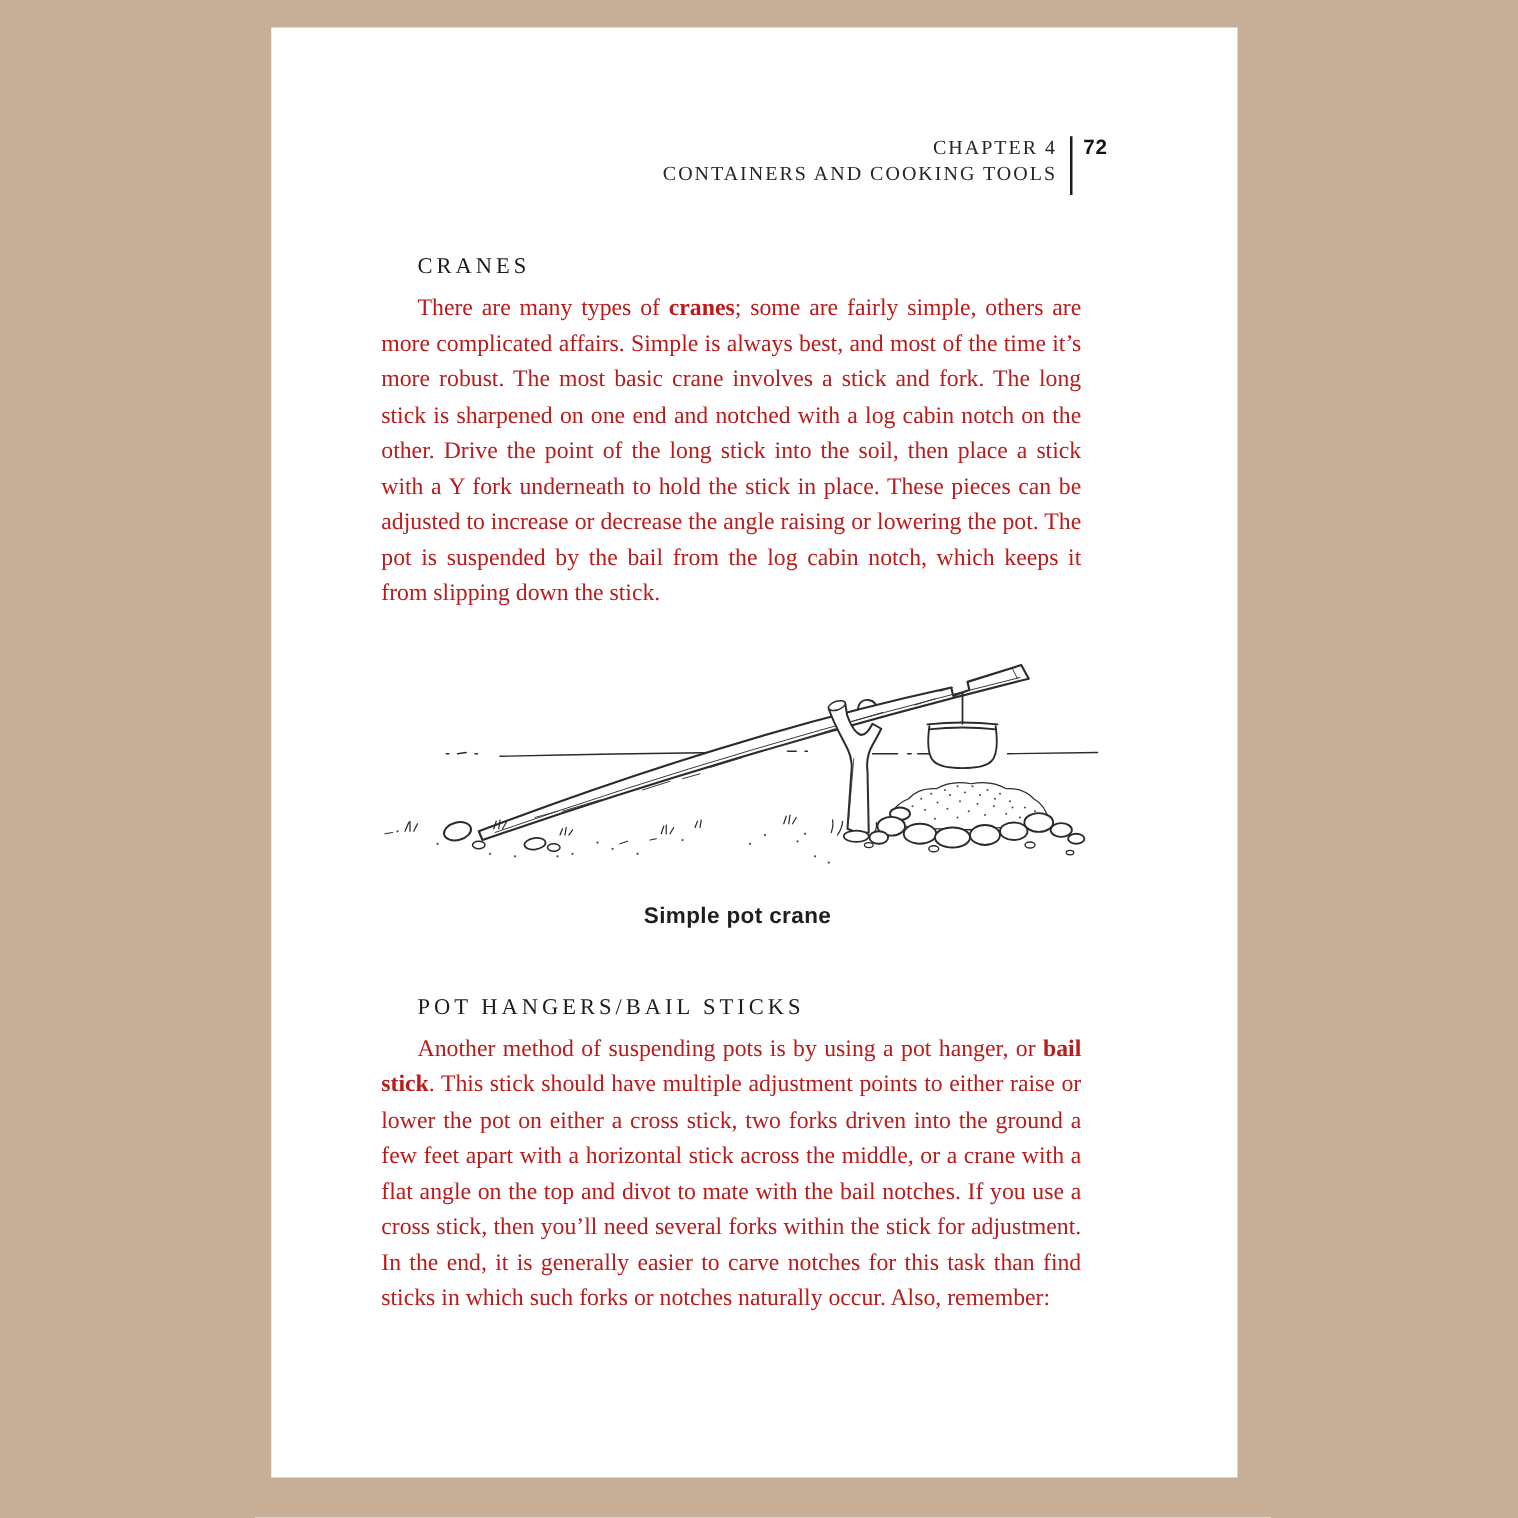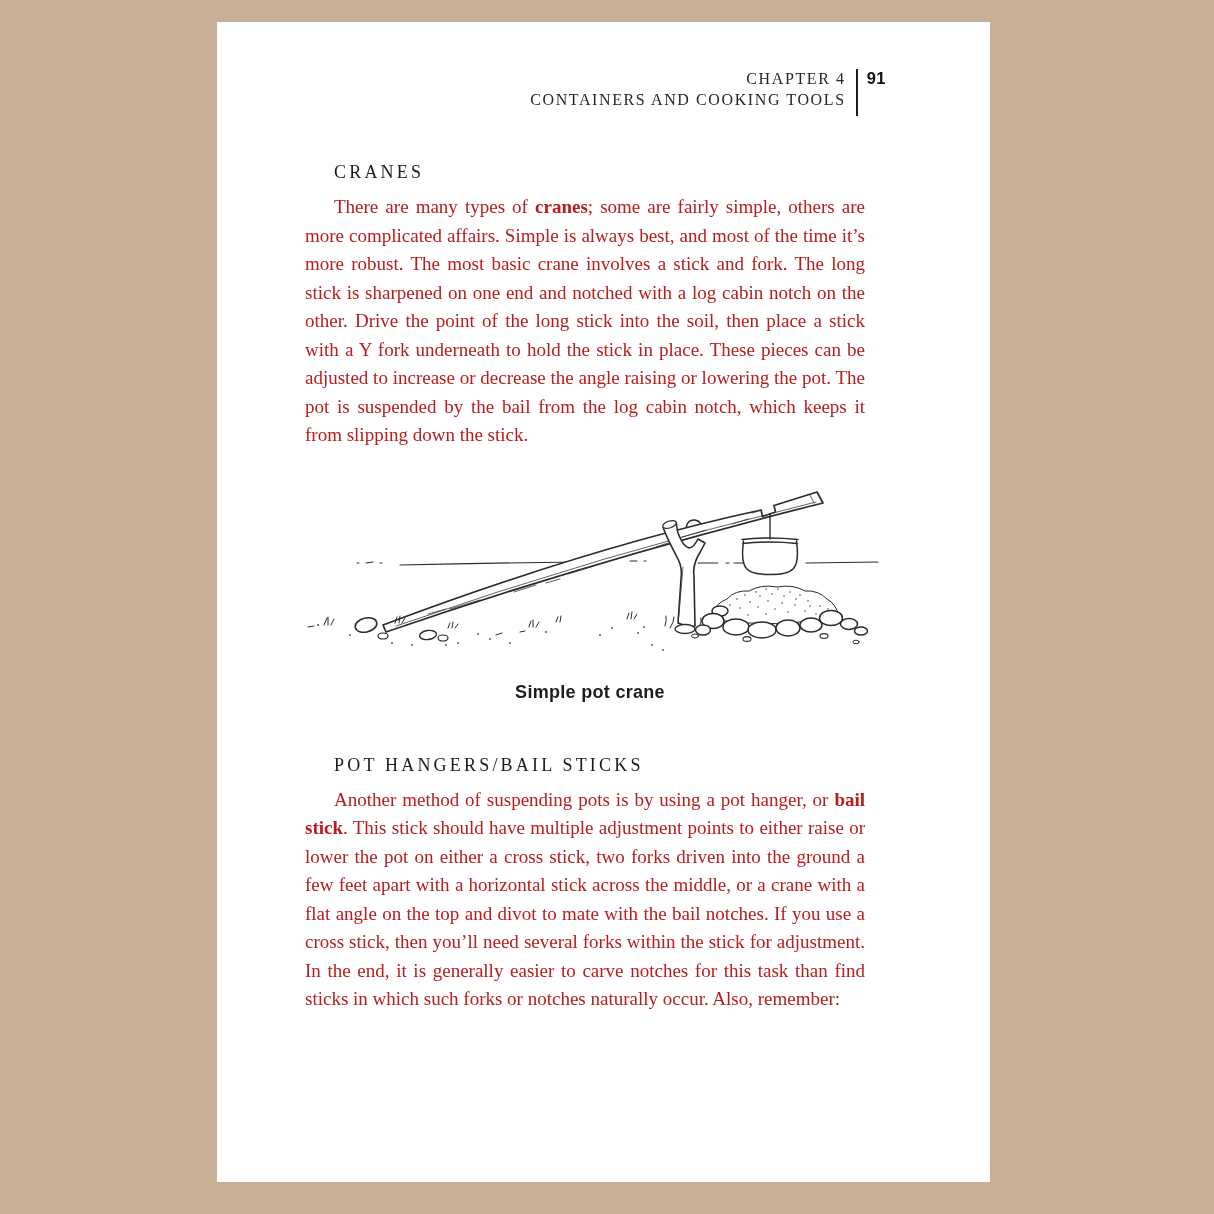--- a/index.html
+++ b/index.html
@@ -17,20 +17,21 @@
     background: #ffffff;
     color: #1f1f1f;
   }
   
   .running-header {
     display: flex;
     justify-content: flex-end;
     align-items: flex-start;
     padding: 46px 104px 0 0;
     height: 44px;
+    margin-top: 40px;
   }
   .running-head-text {
     text-align: right;
     font-size: 16px;
     letter-spacing: 1.6px;
     line-height: 21px;
     color: #262626;
     white-space: nowrap;
   }
   .header-rule {
@@ -87,21 +88,21 @@
 <body>
 
 <div class="page">
 
   <header class="running-header">
     <div class="running-head-text">
       <div>CHAPTER 4</div>
       <div>CONTAINERS AND COOKING TOOLS</div>
     </div>
     <div class="header-rule"></div>
-    <div class="page-number">91</div>
+    <div class="page-number">72</div>
   </header>
 
   <main>
 
     <h2 class="section-heading" id="heading-cranes">CRANES</h2>
 
     <p class="body-text"><span>There are many types of </span><b>cranes</b><span>; some are fairly simple, others are more complicated affairs. Simple is always best, and most of the time it’s more robust. The most basic crane involves a stick and fork. The long stick is sharpened on one end and notched with a log cabin notch on the other. Drive the point of the long stick into the soil, then place a stick with a Y fork underneath to hold the stick in place. These pieces can be adjusted to increase or decrease the angle raising or lowering the pot. The pot is suspended by the bail from the log cabin notch, which keeps it from slipping down the stick.</span></p>
 
     <figure class="pot-crane-figure">
       <svg viewBox="0 0 580 190" xmlns="http://www.w3.org/2000/svg">

